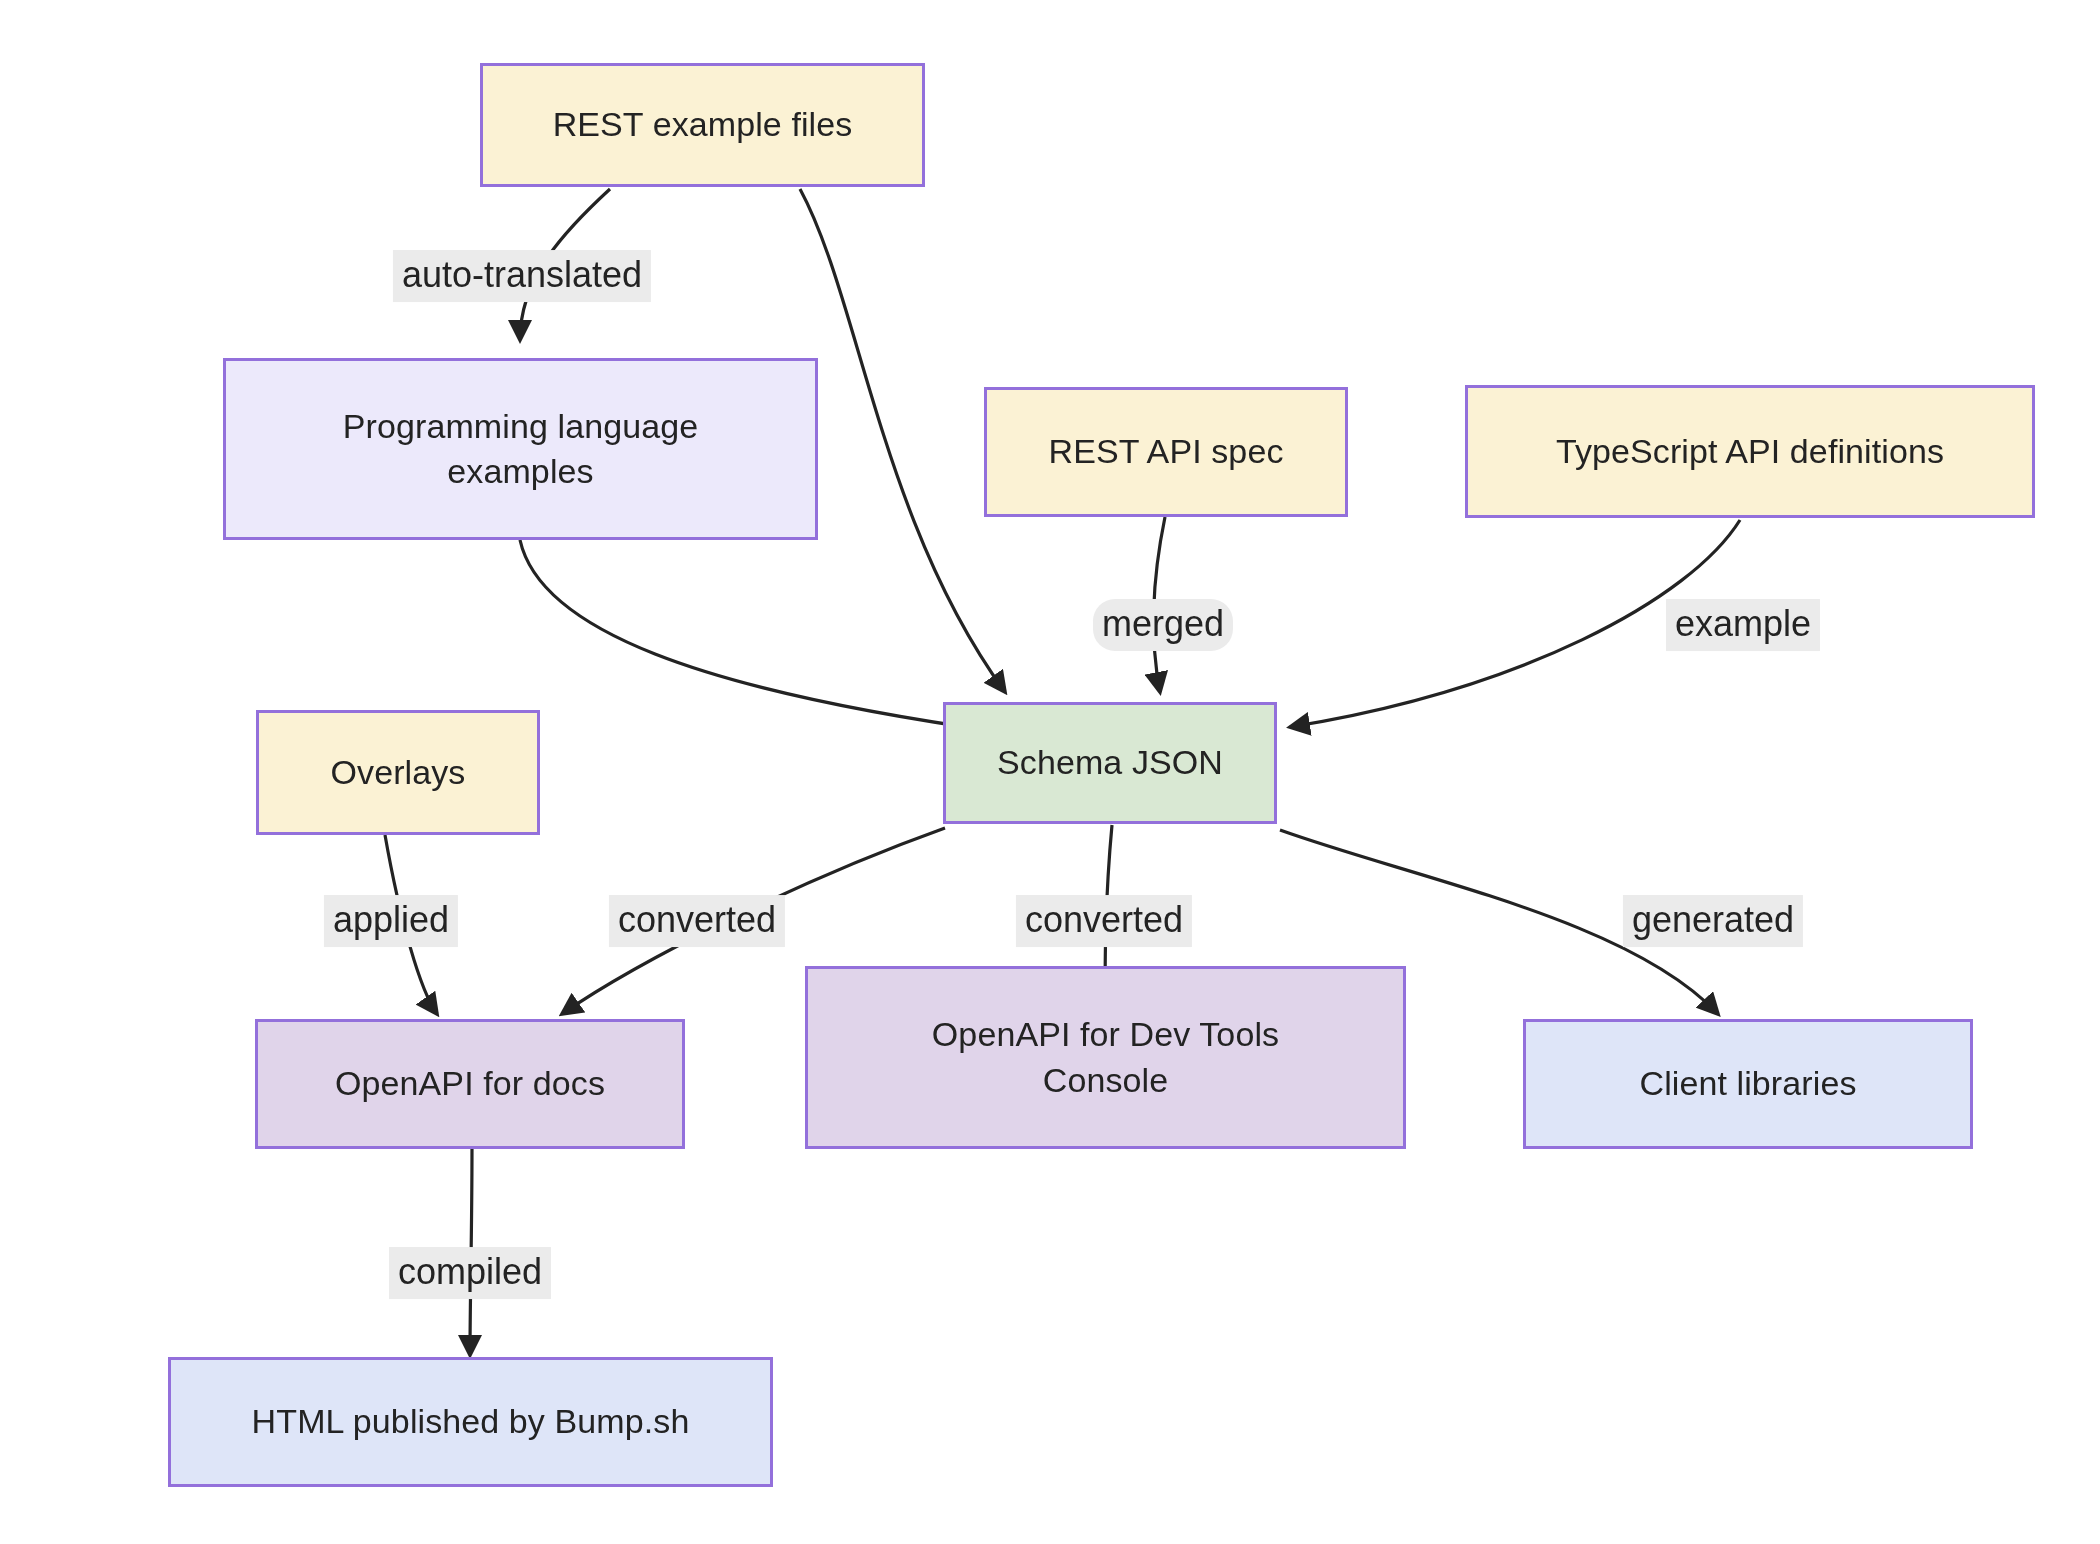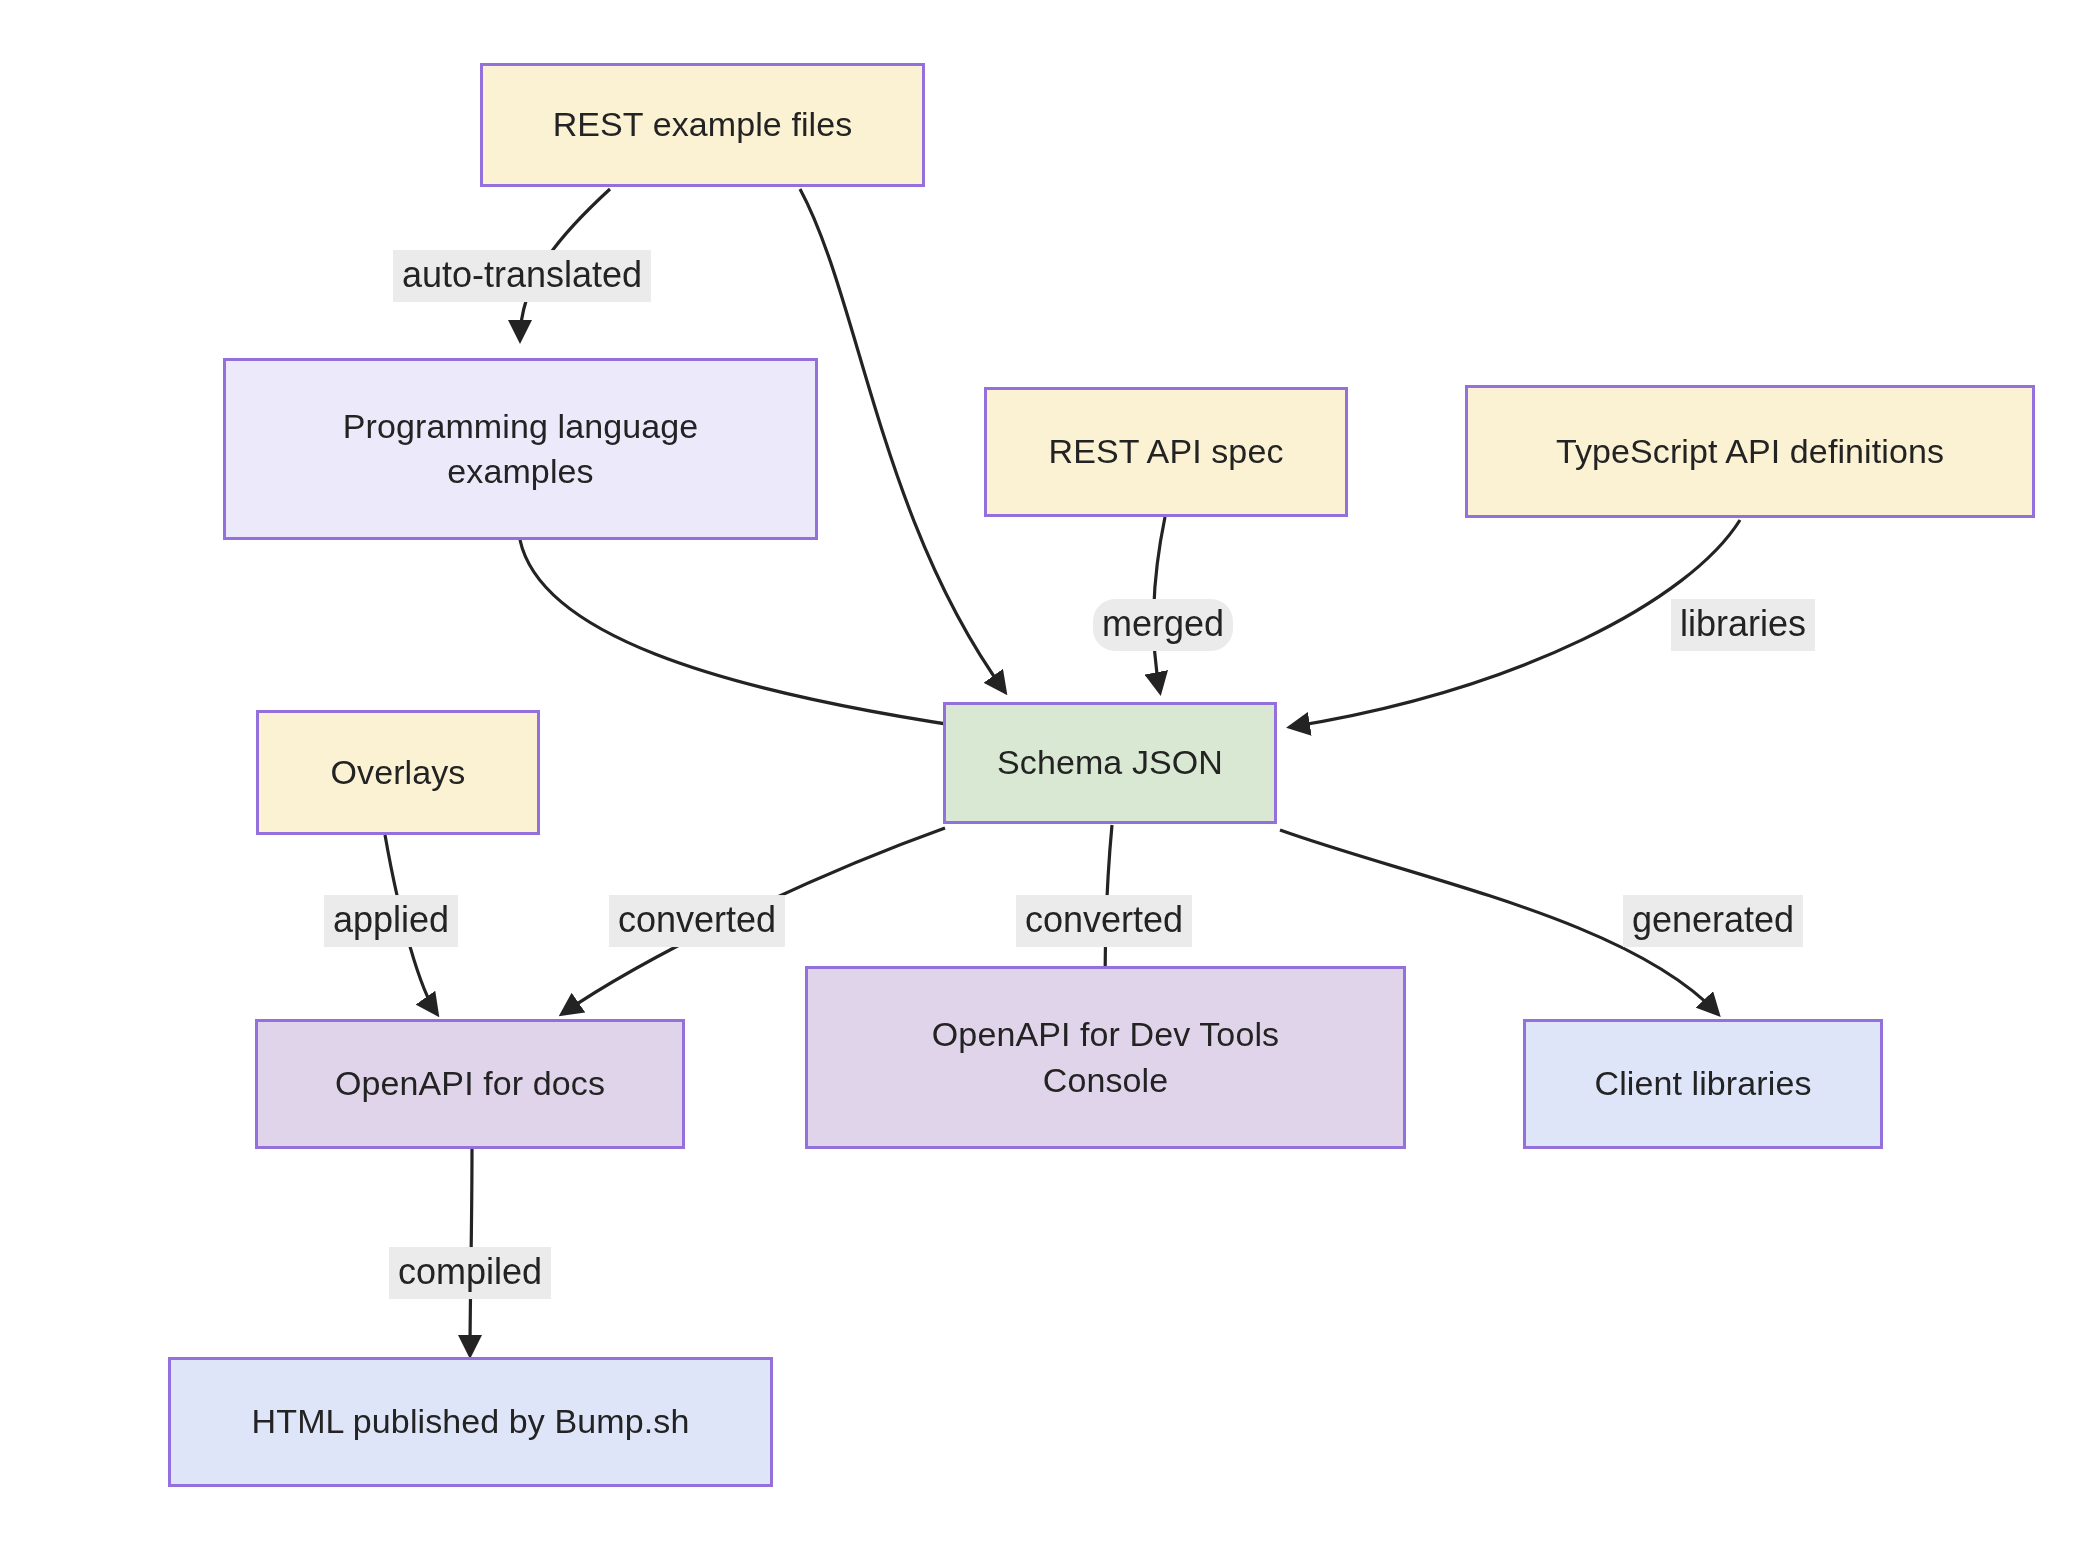--- a/index.html
+++ b/index.html
@@ -123,33 +123,33 @@
 
   <div class="node fill-mauve" style="left:255px; top:1019px; width:430px; height:130px;">
     <span>OpenAPI for docs</span>
   </div>
 
   <div class="node fill-mauve" style="left:805px; top:966px; width:601px; height:183px;">
     <span>OpenAPI for Dev Tools
 Console</span>
   </div>
 
-  <div class="node fill-blue" style="left:1523px; top:1019px; width:360px; height:130px;">
+  <div class="node fill-blue" style="left:1523px; top:1019px; width:450px; height:130px;">
     <span>Client libraries</span>
   </div>
 
   <div class="node fill-blue" style="left:168px; top:1357px; width:605px; height:130px;">
     <span>HTML published by Bump.sh</span>
   </div>
 
   <div class="edge-label" style="left:522px; top:276px;">auto-translated</div>
 
   <div class="edge-label" style="left:1163px; top:625px;border-radius:22px;">merged</div>
 
-  <div class="edge-label" style="left:1743px; top:625px;">libraries</div>
+  <div class="edge-label" style="left:1743px; top:625px;">example</div>
 
   <div class="edge-label" style="left:391px; top:921px;">applied</div>
 
   <div class="edge-label" style="left:697px; top:921px;">converted</div>
 
   <div class="edge-label" style="left:1104px; top:921px;">converted</div>
 
   <div class="edge-label" style="left:1713px; top:921px;">generated</div>
 
   <div class="edge-label" style="left:470px; top:1273px;">compiled</div>

